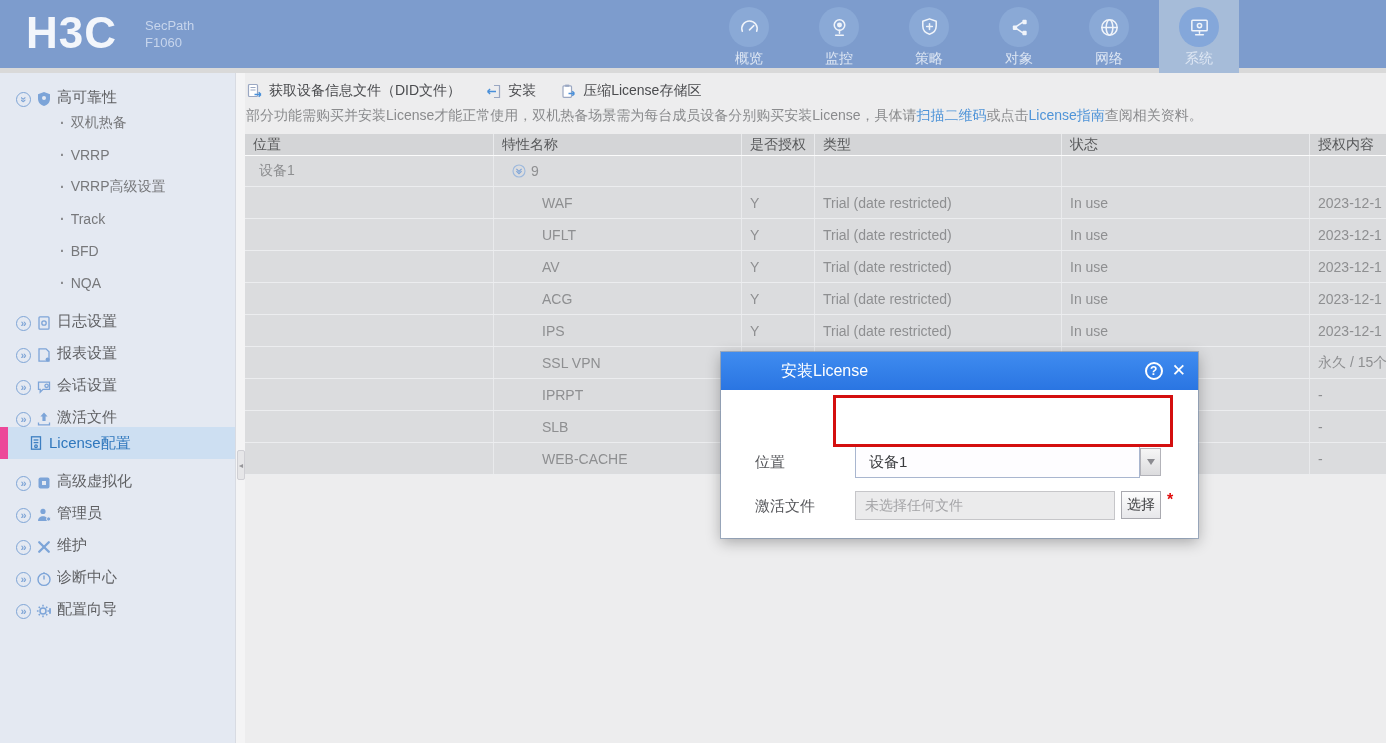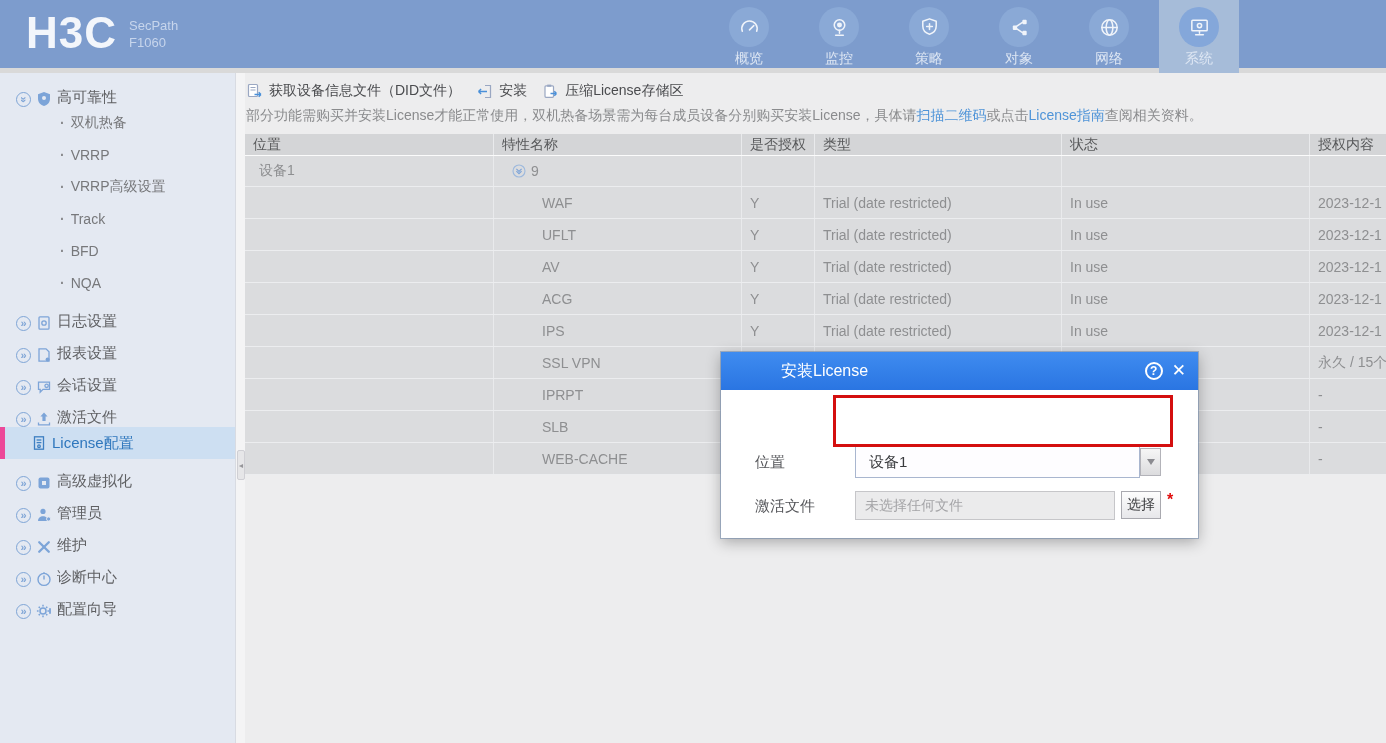--- a/index.html
+++ b/index.html
@@ -4,52 +4,52 @@
 <style>
   * { margin:0; padding:0; box-sizing:border-box; }
   html,body { width:1386px; height:743px; overflow:hidden; }
   body { position:relative; font-family:"Liberation Sans","DejaVu Sans",sans-serif; background:#ededee; }
 
   
   .header { position:absolute; left:0; top:0; width:1386px; height:68px; background:#7d9ccd; z-index:3; }
   .header-strip { position:absolute; left:0; top:68px; width:1386px; height:5px; background:#d9d9d9; z-index:2; }
   .logo-area { position:absolute; left:26px; top:10px; display:flex; align-items:flex-start; }
   .logo { font-size:44px; font-weight:bold; color:#f3f6fb; letter-spacing:1px; line-height:46px; }
-  .product { margin-left:12px; padding-top:8px; font-size:13px; color:#c7d5ec; line-height:1.3; }
+  .product { margin-left:28px; padding-top:8px; font-size:13px; color:#c7d5ec; line-height:1.3; }
   .nav { position:absolute; left:709px; top:0; height:73px; display:flex; z-index:4;gap:10px; }
   .nav-item { width:80px; height:73px; display:flex; flex-direction:column; align-items:center; cursor:pointer; }
   .nav-item.active { background:#a6bcd9; }
   .ncircle { margin-top:7px; width:40px; height:40px; border-radius:50%; background:#8aa9d6; display:flex; align-items:center; justify-content:center; }
   .nav-item.active .ncircle { background:#84a7da; }
   .ncircle svg { width:23px; height:23px; stroke:#f0f4fa; fill:none; stroke-width:1.6; stroke-linecap:round; stroke-linejoin:round; }
   .nlabel { margin-top:3px; font-size:14px; color:#dde6f3; }
 
   
   .layout { position:absolute; left:0; top:73px; width:1386px; height:670px; display:flex; }
 
   
   .sidebar { width:235px; height:670px; background:#e4e9f2; flex:none; padding-top:2px; }
   .sitem { height:32px; display:flex; align-items:center; font-size:15px; color:#5f6063; cursor:pointer; position:relative; }
   .sitem.parent { padding-left:16px;align-items:flex-end; }
   .sitem.child { padding-left:60px; font-size:14px; color:#77787b; }
   .sitem.leaf { padding-left:50px; }
-  .sitem.active { background:#cddff2; border-left:5px solid #ec4899; padding-left:26px; color:#2f77bd; }
+  .sitem.active { background:#cddff2; border-left:8px solid #ec4899; padding-left:20px; color:#2f77bd; }
   .schev { width:15px; height:15px; border:1px solid #7fa5d6; border-radius:50%; color:#7fa5d6; font-size:11px; line-height:12px; text-align:center; margin-right:5px; flex:none; font-weight:bold; }
   .schev.expanded { transform:rotate(90deg); }
   .sic { width:16px; height:16px; margin-right:5px; color:#7ca4d8; flex:none; }
   .sic svg { width:16px; height:16px; }
   .sbullet { margin-right:6px; color:#8a8b8e; font-weight:bold; }
 
   
   .gutter { width:10px; height:670px; background:#f4f4f5; border-left:1px solid #d8dbe2; flex:none; position:relative; }
   .collapse-handle { position:absolute; left:1px; top:377px; width:8px; height:30px; background:#e6e6e8; border:1px solid #cfcfd4; border-radius:2px; font-size:7px; color:#96969a; display:flex; align-items:center; justify-content:center; cursor:pointer; }
 
   
   .main { flex:1; overflow:hidden; position:relative; }
-  .toolbar { margin:9px 0 0 1px; display:flex; gap:15px; align-items:flex-start; }
+  .toolbar { margin:9px 0 0 1px; display:flex; gap:24px; align-items:flex-start; }
   .tbar-btn { display:flex; align-items:center; gap:6px; font-size:14px; color:#4a4b4e; cursor:pointer; }
   .tbar-btn svg { width:17px; height:17px; }
   .notice { margin:7px 0 0 1px; font-size:14px; color:#8a8b8d; }
   .notice .lnk { color:#4f94d8; cursor:pointer; }
 
   
   .tbl { margin-top:9px; width:1250px; font-size:14px; }
   .tr { display:grid; grid-template-columns:249px 248px 73px 247px 248px 1fr; background:#dbdcde; border-bottom:1px solid #ecedef; }
   .tr.head { background:#d4d5d7; height:22px; border-bottom:1px solid #fbfbfb; }
   .tr.body { height:32px; color:#8e8f91; }

